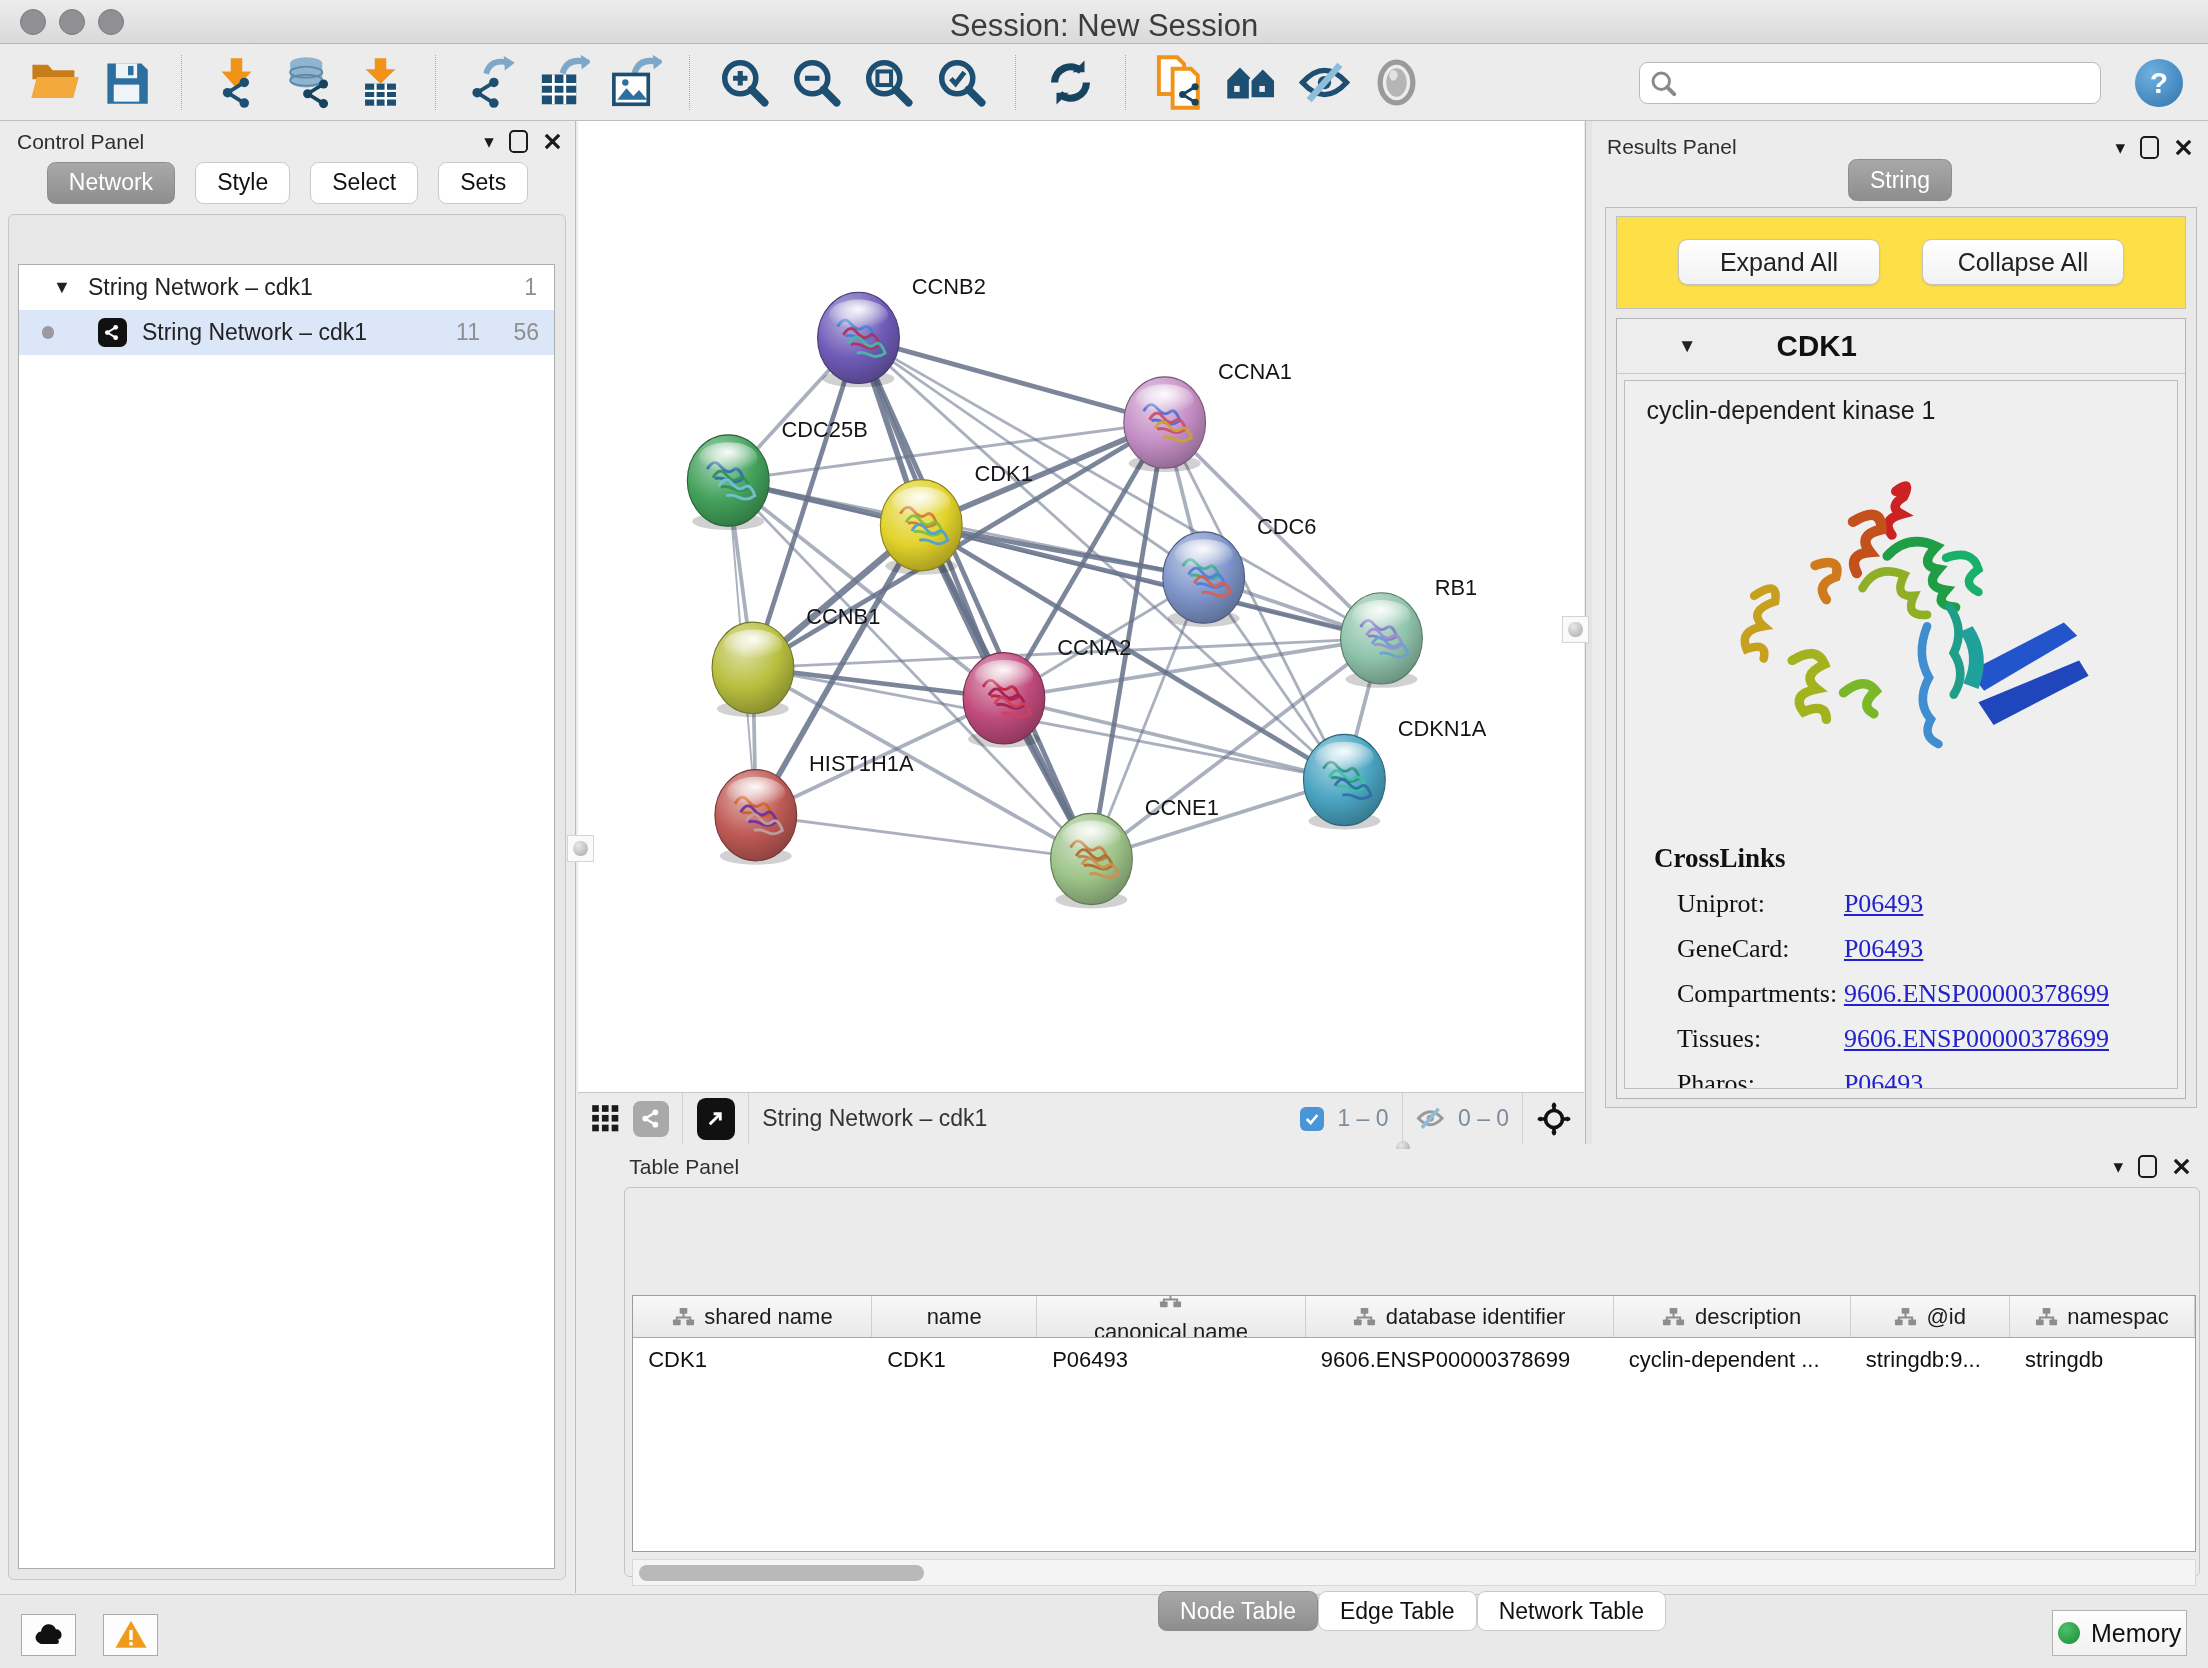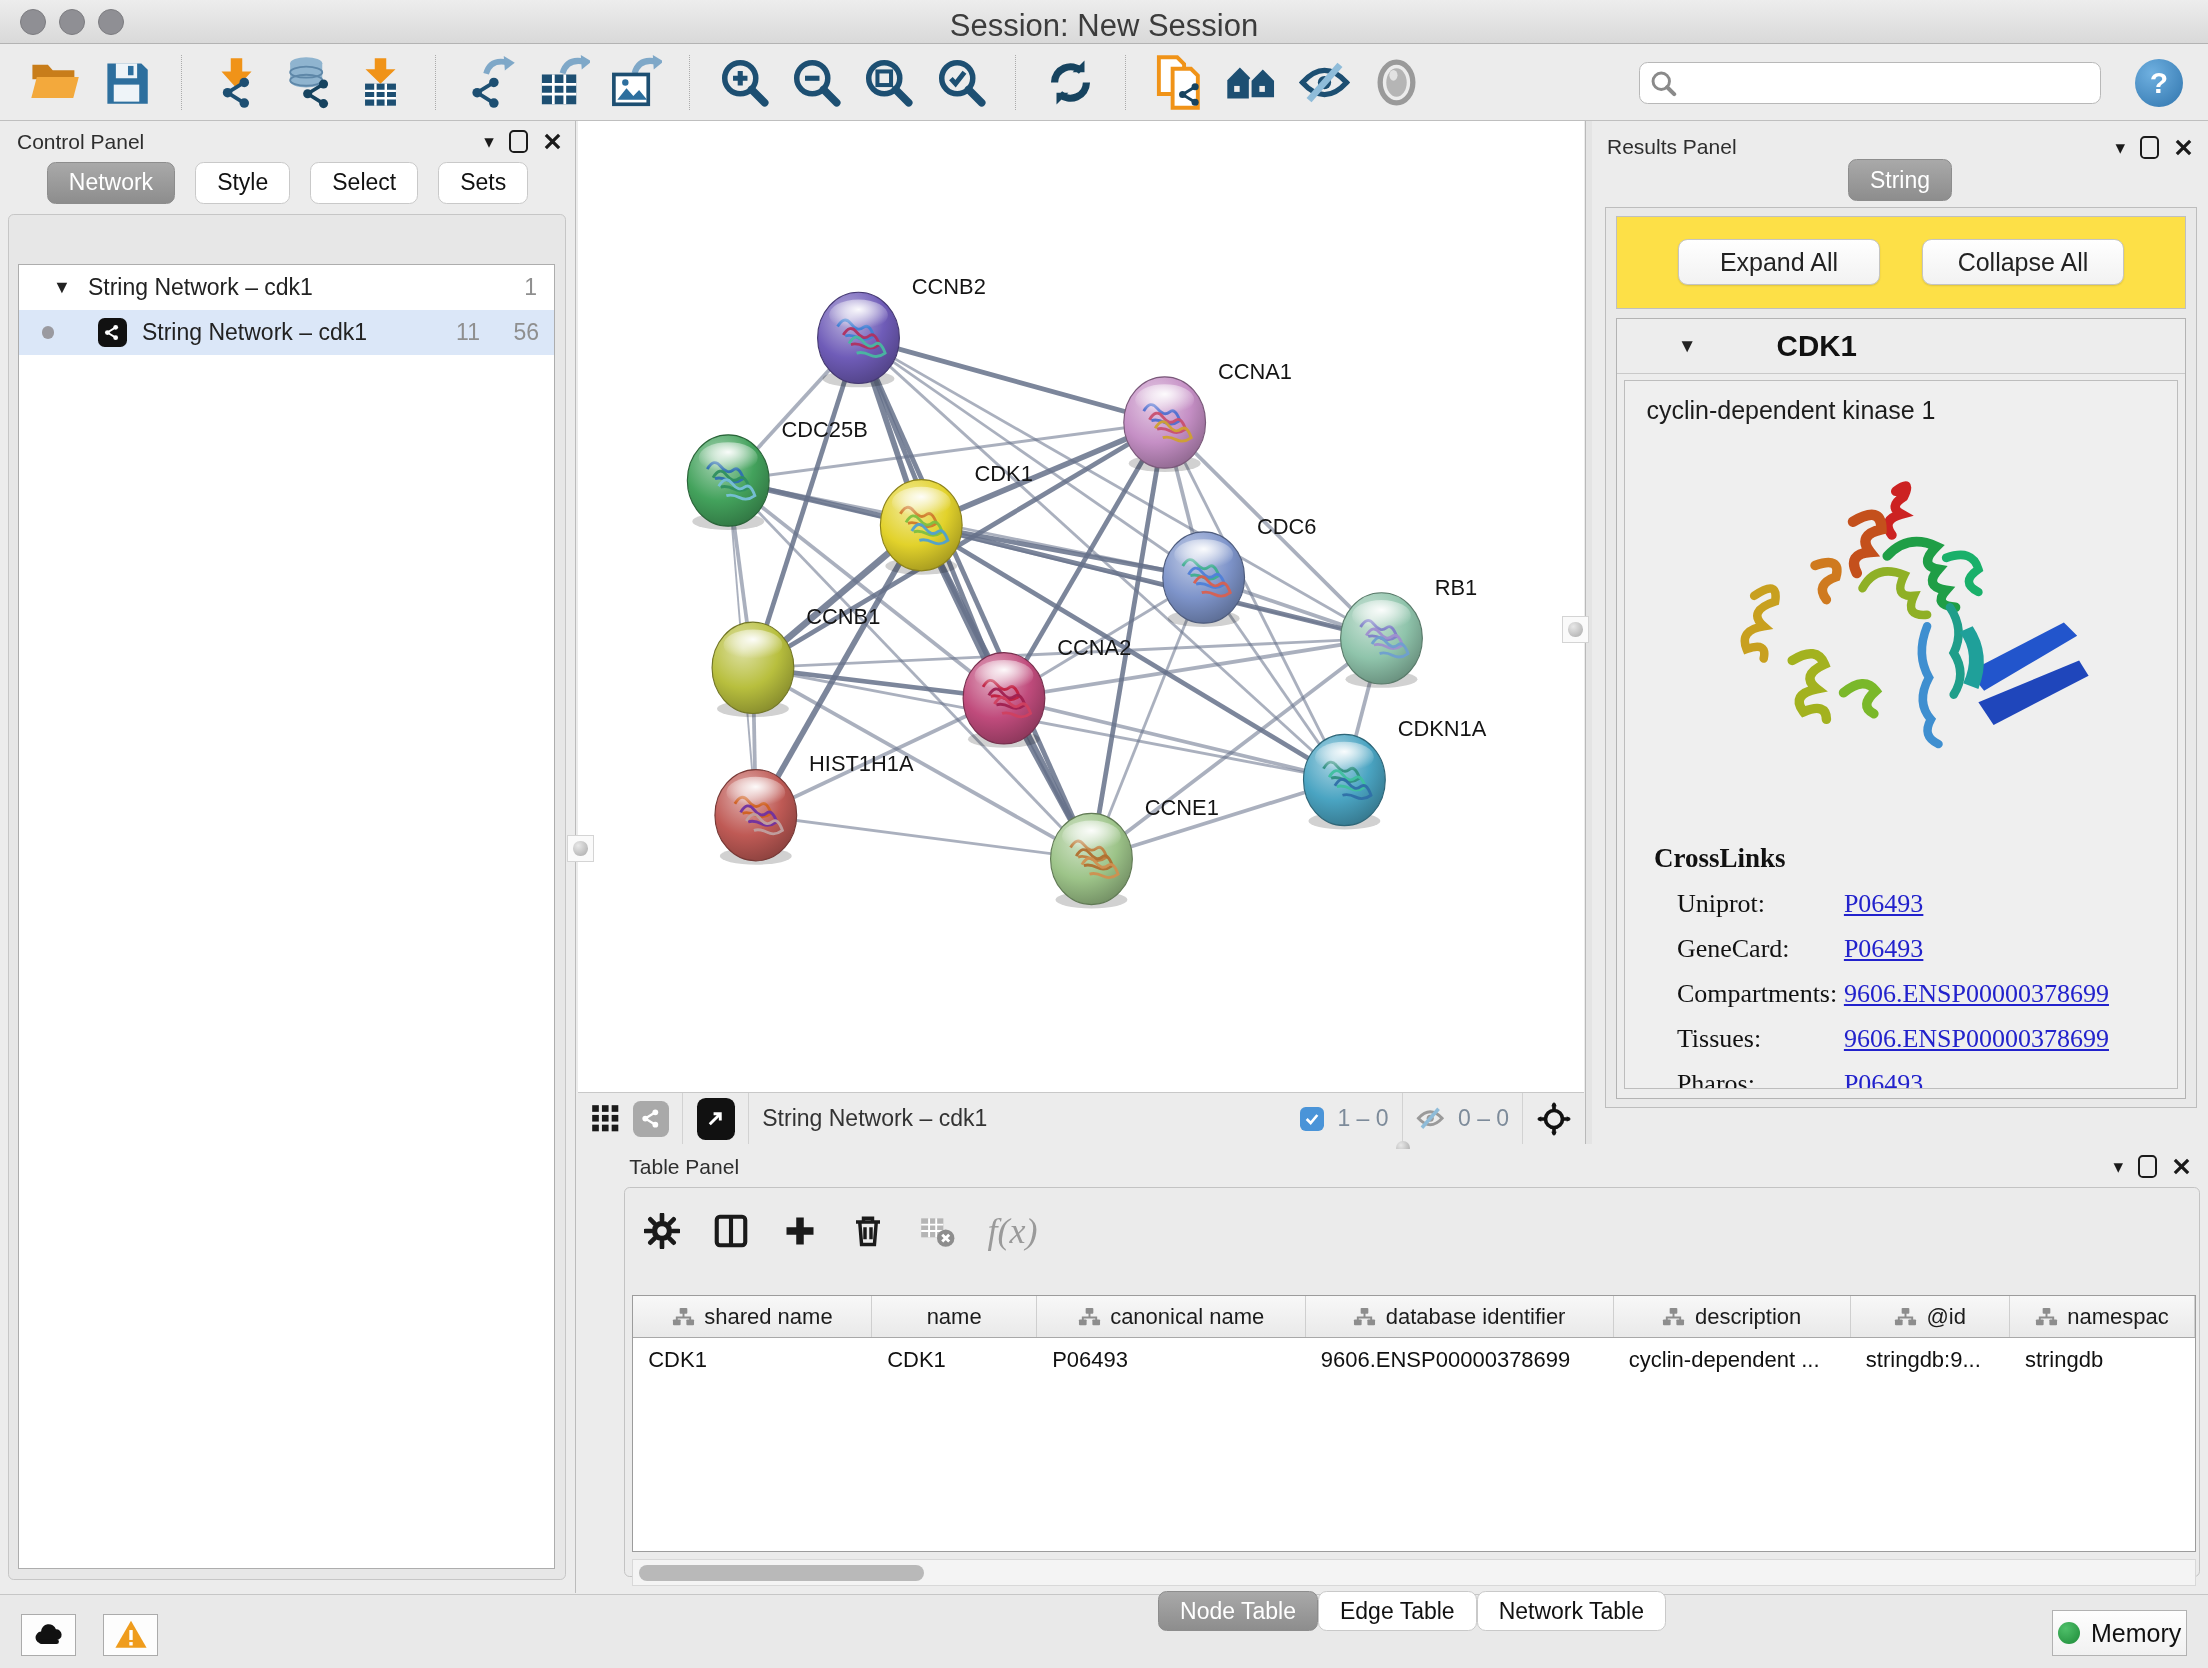--- a/index.html
+++ b/index.html
@@ -687,54 +687,32 @@
     <span class="panel-title">Table Panel</span>
     <span class="win-ctrls">
       <span class="wc-tri">▾</span>
       <span class="wc-sq"></span>
       <svg width="19" height="19" viewBox="0 0 20 20">
         <path d="M3 3l14 14M17 3L3 17" stroke="#1a1a1a" stroke-width="3.4"></path>
         </svg>
     </span>
   </div>
   <div class="tp-box">
-    <div class="tp-toolbar">
-      <svg width="36" height="36" viewBox="0 0 24 24" color="#1a1a1a">
-        <use href="#gear-shape"></use>
-        </svg>
-      <svg width="38" height="38" viewBox="0 0 24 24">
-        <rect x="3" y="3" width="18" height="18" rx="2" fill="none" stroke="#1a1a1a" stroke-width="2.6"></rect>
-        <path d="M12 3v18" stroke="#1a1a1a" stroke-width="2.6"></path>
-        </svg>
-      <svg width="36" height="36" viewBox="0 0 24 24">
-        <path d="M12 3v18M3 12h18" stroke="#1a1a1a" stroke-width="5"></path>
-        </svg>
-      <svg width="36" height="36" viewBox="0 0 24 24">
-        <path d="M4 6h16M9 6V3.5h6V6M6.5 6l1.2 15h8.6L17.5 6M10 9.5v8M14 9.5v8" fill="none" stroke="#1a1a1a" stroke-width="2.3"></path>
-        </svg>
-      <svg width="38" height="38" viewBox="0 0 24 24">
-        <rect x="2" y="4" width="14" height="12" fill="#b5b5b5"></rect>
-        <path d="M2 8h14M2 12h14M7 4v12M11.5 4v12" stroke="#fff" stroke-width="1.2"></path>
-        <circle cx="17.5" cy="16.5" r="5.5" fill="#8d8d8d"></circle>
-        <path d="M15.3 14.3l4.4 4.4M19.7 14.3l-4.4 4.4" stroke="#fff" stroke-width="1.8"></path>
-        </svg>
-      <span class="fx">f(x)</span>
-    </div>
     <div class="tp-table">
       <div class="tp-thead" id="table-head">
           <div class="th" style="width: 242px;">
             <svg width="23" height="21" viewBox="0 0 24 20">
               <use href="#colicon-shape"></use>
             </svg>
             <span>shared name</span>
           </div>
           <div class="th" style="width: 167px;">
             <span>name</span>
           </div>
-          <div class="th" style="width: 272px;">
+          <div class="th" style="width: 272px; flex-direction: column;">
             <svg width="23" height="21" viewBox="0 0 24 20">
               <use href="#colicon-shape"></use>
             </svg>
             <span>canonical name</span>
           </div>
           <div class="th" style="width: 312px;">
             <svg width="23" height="21" viewBox="0 0 24 20">
               <use href="#colicon-shape"></use>
             </svg>
             <span>database identifier</span>

